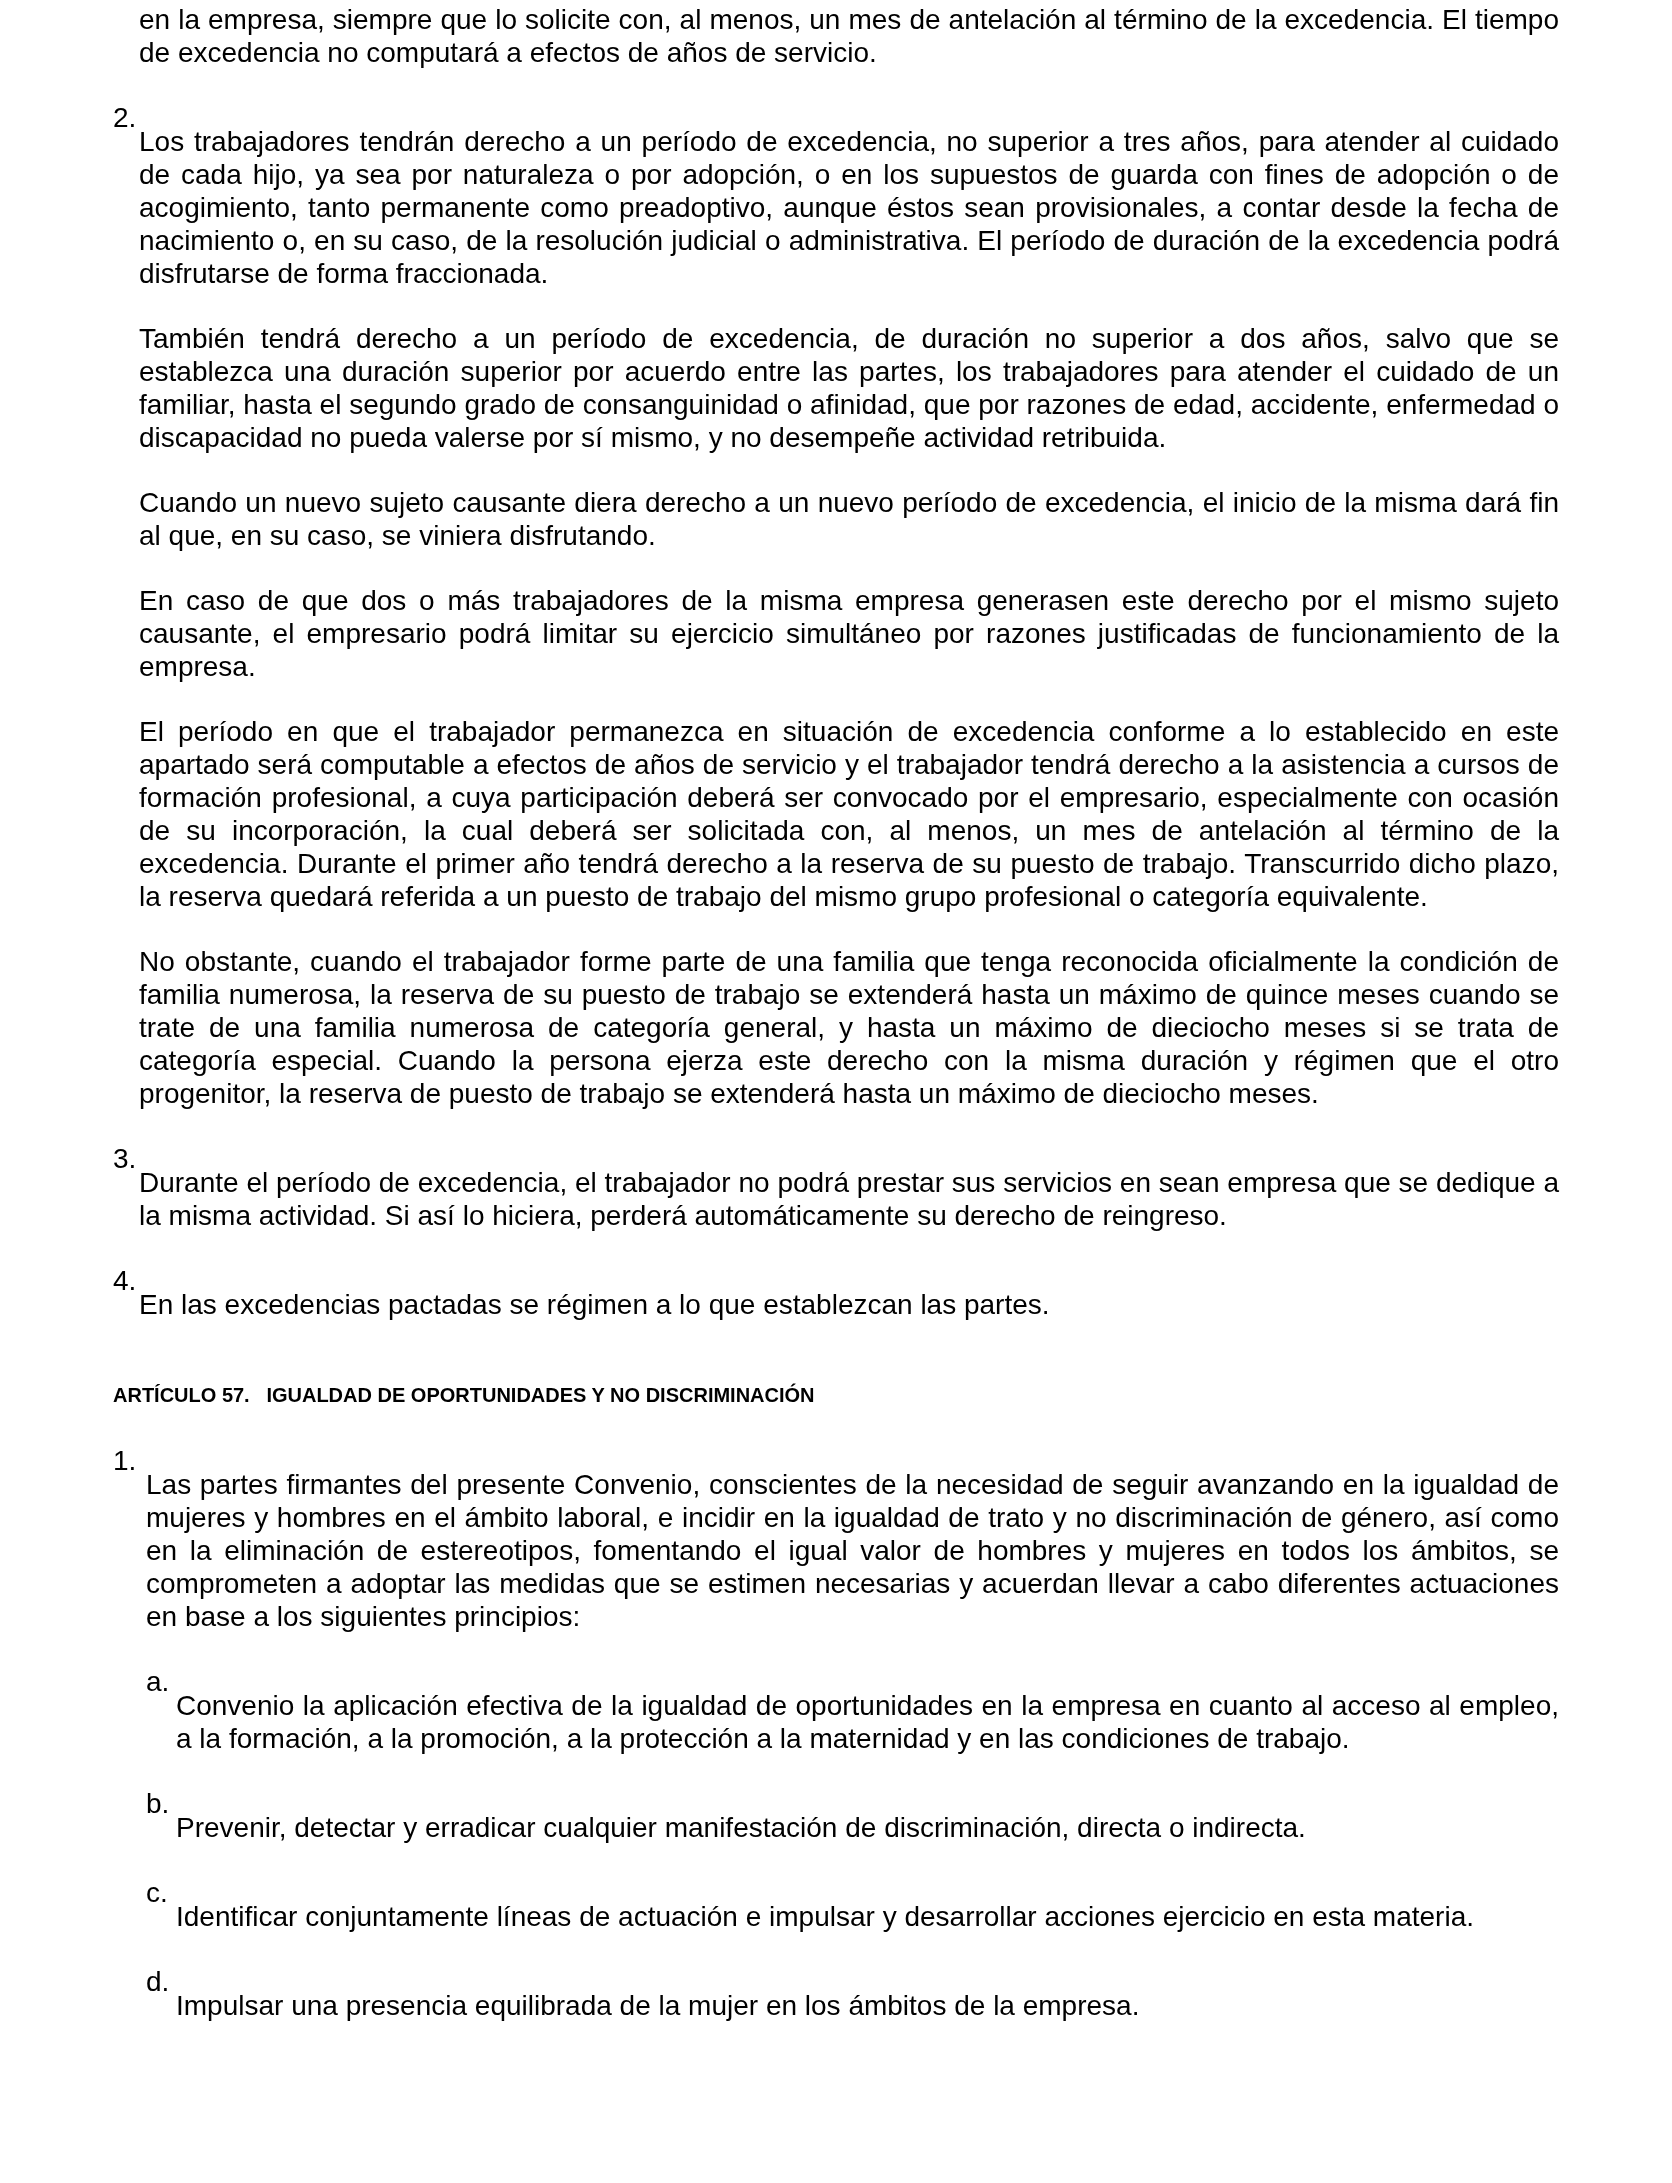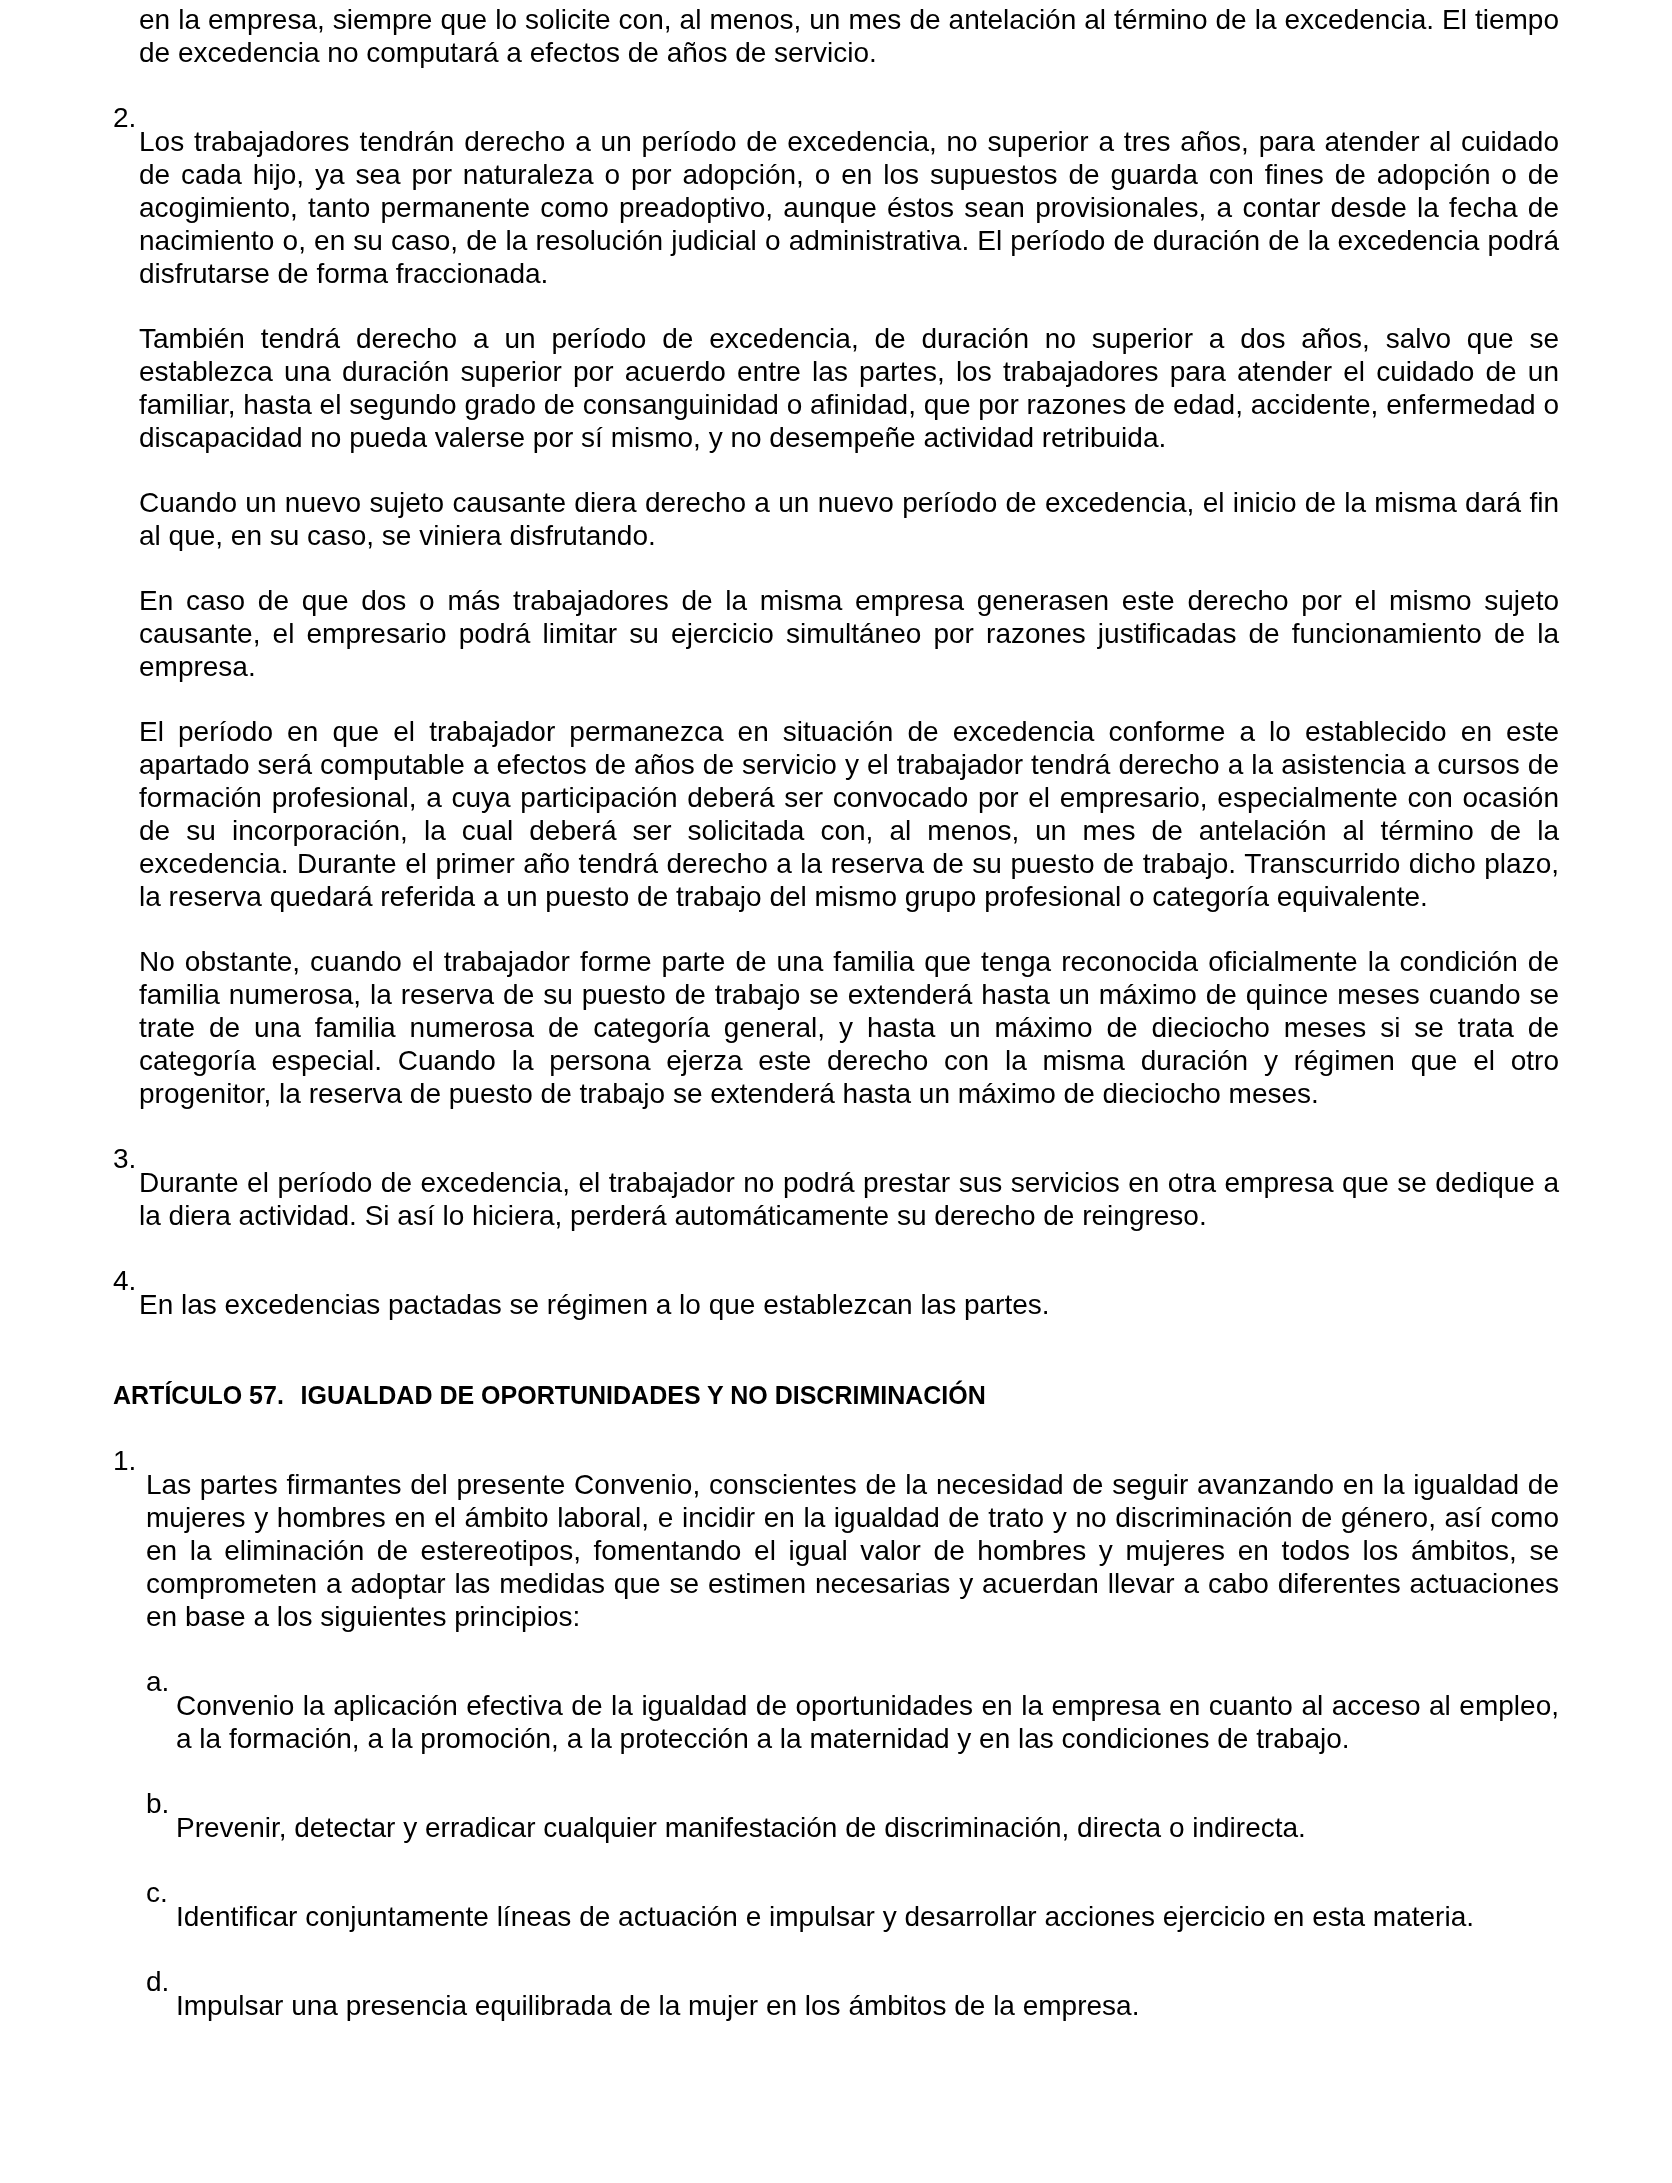--- a/index.html
+++ b/index.html
@@ -39,21 +39,21 @@
   }
   .m-main { width: 26px; }
   .m-l2  { width: 33px; }
   .m-sub { width: 30px; }
   .body {
     flex: 1 1 auto;
     min-width: 0;
     margin-top: 24px;
   }
   .heading {
-    font-size: 25px;
+    font-size: 20px;
     line-height: 33px;
     font-weight: bold;
     margin: 26px 0 32px 0;
   }
   .heading .hnum { margin-right: 16.7px; }
 </style>
 </head>
 <body style="background: rgb(255, 255, 255); color: rgb(0, 0, 0);">
 
 <div class="page">
@@ -68,21 +68,21 @@
       <p class="para">Cuando un nuevo sujeto causante diera derecho a un nuevo período de excedencia, el inicio de la misma dará fin al que, en su caso, se viniera disfrutando.</p>
       <p class="para">En caso de que dos o más trabajadores de la misma empresa generasen este derecho por el mismo sujeto causante, el empresario podrá limitar su ejercicio simultáneo por razones justificadas de funcionamiento de la empresa.</p>
       <p class="para">El período en que el trabajador permanezca en situación de excedencia conforme a lo establecido en este apartado será computable a efectos de años de servicio y el trabajador tendrá derecho a la asistencia a cursos de formación profesional, a cuya participación deberá ser convocado por el empresario, especialmente con ocasión de su incorporación, la cual deberá ser solicitada con, al menos, un mes de antelación al término de la excedencia. Durante el primer año tendrá derecho a la reserva de su puesto de trabajo. Transcurrido dicho plazo, la reserva quedará referida a un puesto de trabajo del mismo grupo profesional o categoría equivalente.</p>
       <p class="para">No obstante, cuando el trabajador forme parte de una familia que tenga reconocida oficialmente la condición de familia numerosa, la reserva de su puesto de trabajo se extenderá hasta un máximo de quince meses cuando se trate de una familia numerosa de categoría general, y hasta un máximo de dieciocho meses si se trata de categoría especial. Cuando la persona ejerza este derecho con la misma duración y régimen que el otro progenitor, la reserva de puesto de trabajo se extenderá hasta un máximo de dieciocho meses.</p>
     </div>
   </div>
 
   <div class="li">
     <span class="marker m-main">3.</span>
     <div class="body">
-      <p class="para">Durante el período de excedencia, el trabajador no podrá prestar sus servicios en otra empresa que se dedique a la diera actividad. Si así lo hiciera, perderá automáticamente su derecho de reingreso.</p>
+      <p class="para">Durante el período de excedencia, el trabajador no podrá prestar sus servicios en sean empresa que se dedique a la misma actividad. Si así lo hiciera, perderá automáticamente su derecho de reingreso.</p>
     </div>
   </div>
 
   <div class="li">
     <span class="marker m-main">4.</span>
     <div class="body">
       <p class="para">En las excedencias pactadas se régimen a lo que establezcan las partes.</p>
     </div>
   </div>
 

